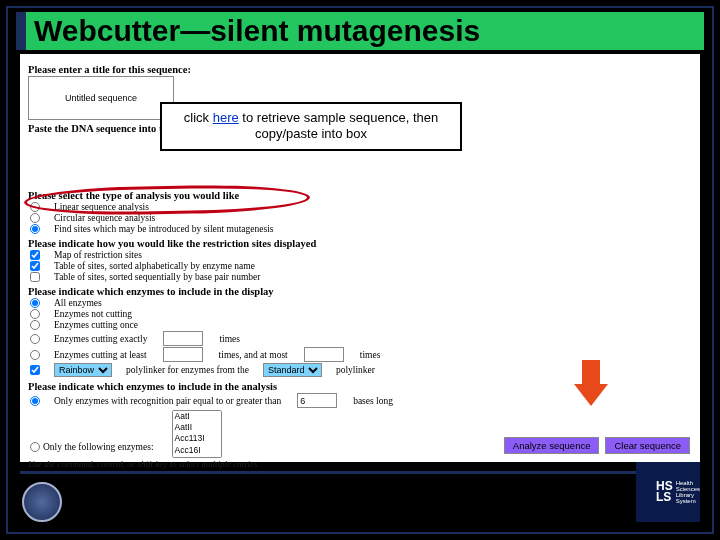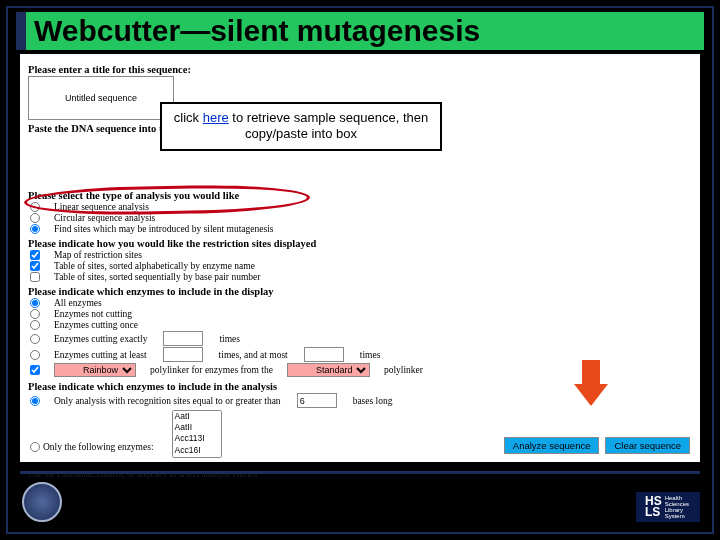--- a/index.html
+++ b/index.html
@@ -58,21 +58,21 @@
     padding: 15px 2px;
     text-align: center;
   }
   .callout {
     position: absolute;
     top: 48px;
     left: 140px;
     width: 270px;
     background: #fff;
     border: 2px solid #000;
-    padding: 6px 4px;
+    padding: 6px 14px;
     text-align: center;
     font-family: "Comic Sans MS", cursive, sans-serif;
     font-size: 13px;
     line-height: 1.25;
   }
   .callout a {
     color: #0033cc;
     text-decoration: underline;
   }
   .opt-row {
@@ -105,35 +105,34 @@
     width: 34px;
     height: 11px;
     font-size: 9px;
     border: 1px solid #888;
     margin: 0 2px;
   }
   .select-small {
     height: 14px;
     font-size: 9px;
     border: 1px solid #888;
-    background: #fca5a5;
-    padding-left: 24px;
+    background: #7dd3fc;
   }
   .enzyme-list {
     width: 50px;
     height: 48px;
     font-size: 8.5px;
     border: 1px solid #888;
     margin-left: 4px;
   }
   .hint {
     font-style: italic;
     font-size: 9px;
     color: #222;
-    margin-top: 11px;
+    margin-top: 1px;
   }
   .arrow {
     position: absolute;
     right: 92px;
     bottom: 56px;
     width: 34px;
     height: 46px;
   }
   .arrow .shaft {
     width: 18px;
@@ -151,21 +150,21 @@
   .btn-row {
     position: absolute;
     right: 10px;
     bottom: 8px;
     display: flex;
     gap: 6px;
   }
   .btn {
     font-size: 9.5px;
     padding: 2px 8px;
-    background: #0ea5e9;
+    background: #8b5cf6;
     border: 1px solid #888;
     font-family: Arial, sans-serif;
   }
   .bottom-rule {
     position: absolute;
     left: 12px;
     right: 12px;
     bottom: 58px;
     height: 3px;
     background: #1a2d5c;
@@ -192,28 +191,28 @@
     border-radius: 50%;
     background: radial-gradient(circle, #536a9e 0%, #2b3d6b 70%);
     border: 2px solid #a8b4d0;
     box-sizing: border-box;
   }
   .hsls {
     position: absolute;
     bottom: 10px;
     right: 12px;
     width: 64px;
-    height: 30px;
+    height: 60px;
     background: #0a1a4a;
     color: #fff;
     font-family: Arial, sans-serif;
     font-size: 12px;
     display: flex;
     align-items: center;
-    padding: 0 9px;
+    padding: 0 20px;
     box-sizing: border-box;
     gap: 3px;
   }
   .hsls .big {
     font-weight: bold;
     line-height: 0.9;
   }
   .hsls .small {
     font-size: 6px;
     line-height: 1;
@@ -302,21 +301,21 @@
       <input type="checkbox" checked="" style="">
       <select class="select-small"><option>Rainbow</option></select>
       <label>polylinker for enzymes from the</label>
       <select class="select-small"><option>Standard</option></select>
       <label>polylinker</label>
     </div>
 
     <div class="section-head">Please indicate which enzymes to include in the analysis</div>
     <div class="opt-row">
       <input type="radio" checked="" style="">
-      <label>Only analysis with recognition sites equal to or greater than</label>
+      <label>Only enzymes with recognition pair equal to or greater than</label>
       <input class="small-input" value="6" style="">
       <label>bases long</label>
     </div>
     <div class="opt-row" style="align-items:flex-start;margin-top:2px">
       <div style="display:flex;flex-direction:column;align-items:flex-start">
         <div style="height:32px"></div>
         <div style="display:flex;align-items:center;gap:3px">
           <input type="radio" style="">
           <label>Only the following enzymes:</label>
         </div>

